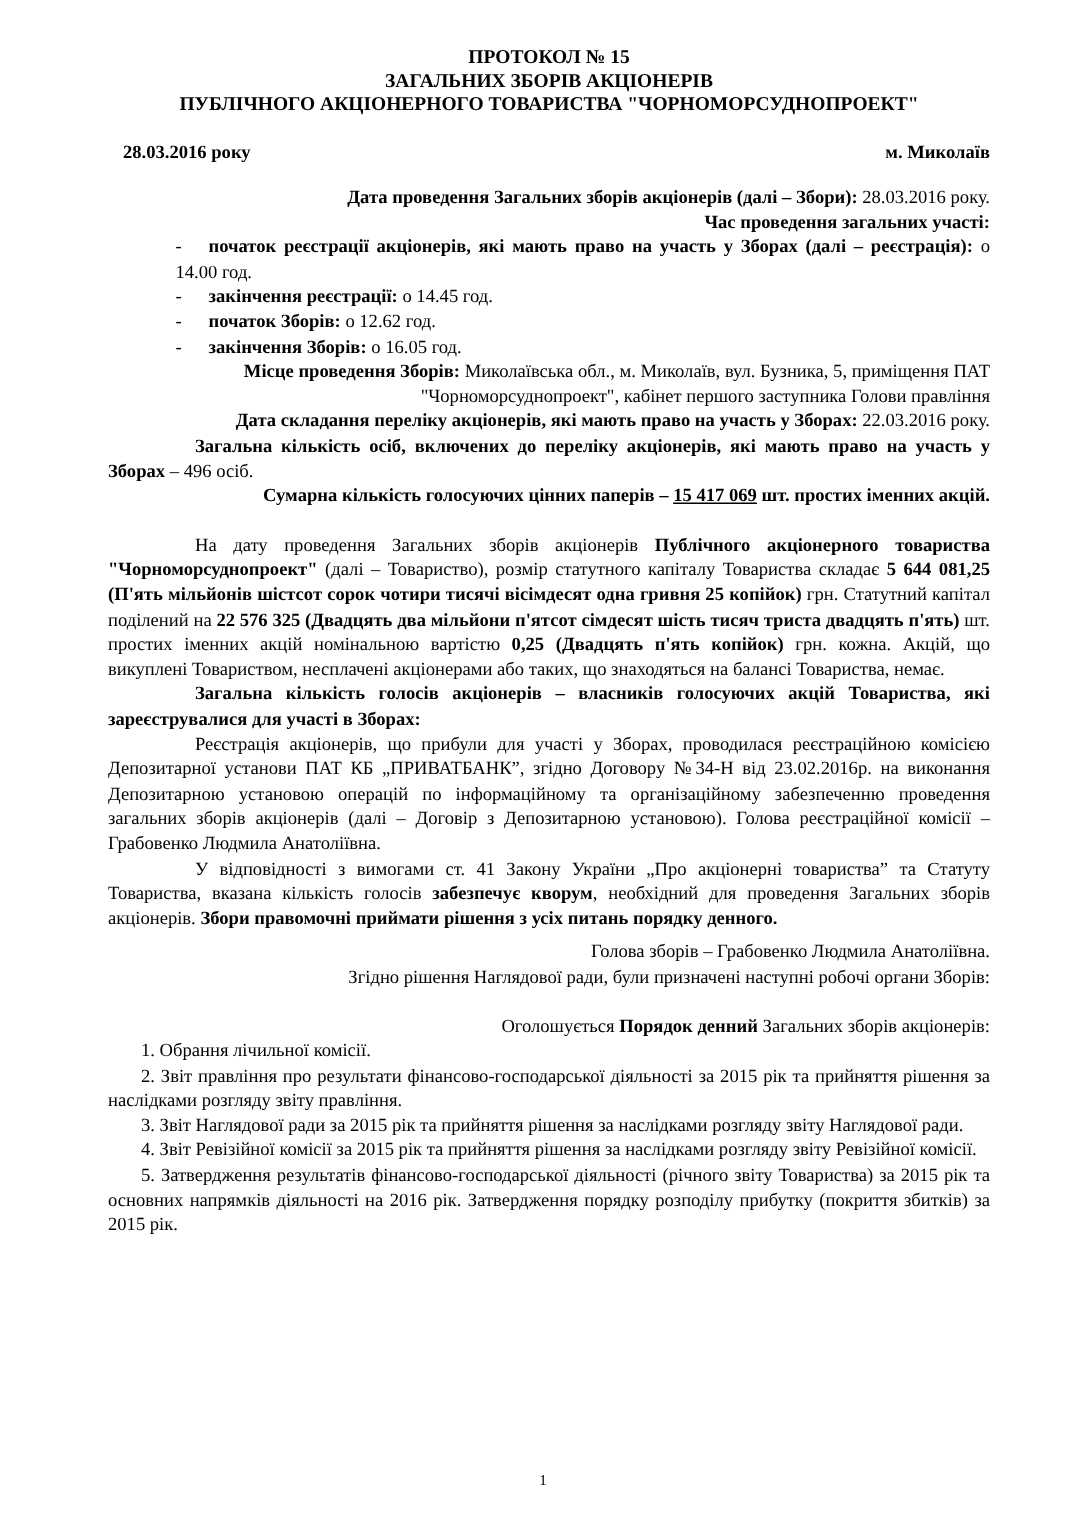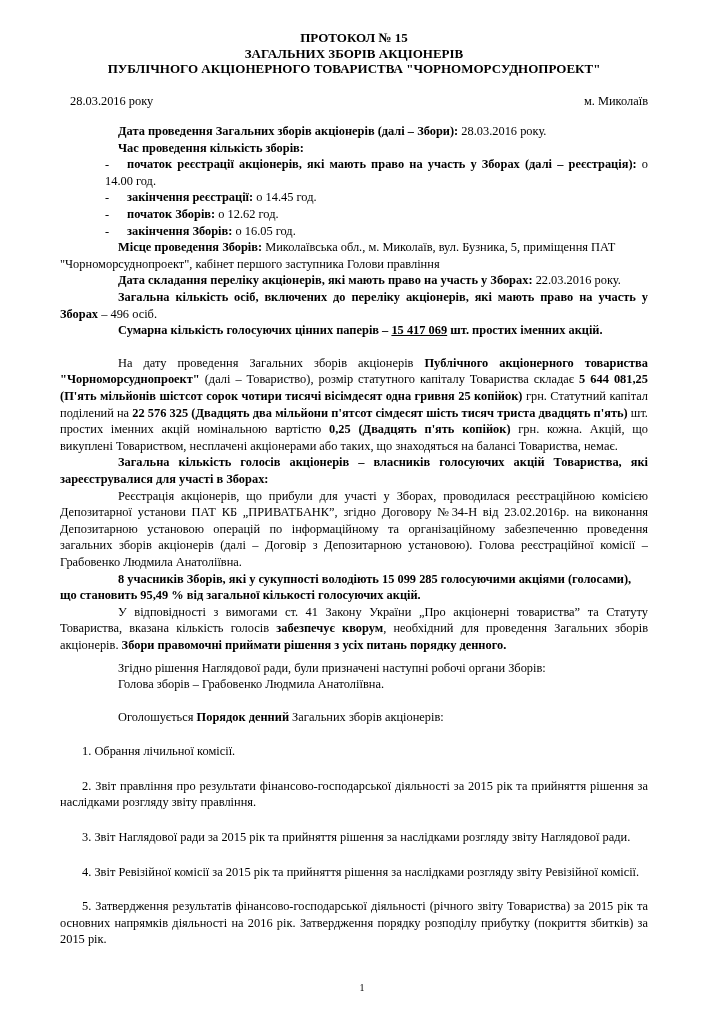--- a/index.html
+++ b/index.html
@@ -1,48 +1,48 @@
 <!DOCTYPE html>
 <html><head>
 <meta charset="utf-8">
 <style>
   html, body { margin:0; padding:0; background:#fff; }
   body { width:724px; height:1024px; position:relative; overflow:hidden;
          font-family:"Liberation Serif", "DejaVu Serif", serif; color:#000; }
-  .page { position:absolute; left:60px; top:30px; width:588px; font-size:12.4px; line-height:16.6px; }
+  .page { position:absolute; left:72px; top:30px; width:588px; font-size:12.4px; line-height:16.6px; }
   .title { text-align:center; font-weight:bold; font-size:13px; line-height:15.5px; }
-  .dateline { display:flex; justify-content:space-between; font-weight:normal; margin-top:16px; padding-left:10px; padding-right:0; }
-  p { margin:0; }
+  .dateline { display:flex; justify-content:space-between; font-weight:bold; margin-top:16px; padding-left:10px; padding-right:0; }
+  p { margin:0;text-align:right; }
   .ind { text-indent:58px; }
   .just { text-align:justify; }
   .b { font-weight:bold; }
   .u { text-decoration:underline; }
   .dash { display:flex; padding-left:45px; }
   .dash .d { width:22px; flex:none; }
   .gap { height:16px; }
-  .agenda p { text-indent:22px; text-align:justify;margin-top:18px; }
+  .agenda p { text-indent:22px; text-align:justify; }
   .pagenum { position:absolute; left:0; width:724px; top:982px; text-align:center; font-size:10px; }
 </style>
 </head>
 <body>
 
 <div class="page">
   <div class="title">
     <div>ПРОТОКОЛ № 15</div>
     <div>ЗАГАЛЬНИХ ЗБОРІВ АКЦІОНЕРІВ</div>
     <div>ПУБЛІЧНОГО АКЦІОНЕРНОГО ТОВАРИСТВА "ЧОРНОМОРСУДНОПРОЕКТ"</div>
   </div>
   <div class="dateline">
     <span>28.03.2016 року</span>
     <span>м. Миколаїв</span>
   </div>
   <div style="height:14px"></div>
 
   <p class="ind"><span class="b">Дата проведення Загальних зборів акціонерів (далі – Збори):</span><span> 28.03.2016 року.</span></p>
-  <p class="ind b">Час проведення кількість зборів:</p>
+  <p class="ind b">Час проведення загальних участі:</p>
   <p class="just" style="padding-left:45px;text-indent:0"><span style="display:inline-block;width:22px">-</span><span class="b">початок реєстрації акціонерів, які мають право на участь у Зборах (далі – реєстрація):</span><span> о 14.00 год.</span></p>
   <div class="dash">
       <span class="d">-</span>
       <span><span class="b">закінчення реєстрації:</span><span> о 14.45 год.</span></span>
     </div>
   <div class="dash">
       <span class="d">-</span>
       <span><span class="b">початок Зборів:</span><span> о 12.62 год.</span></span>
     </div>
   <div class="dash">
@@ -51,26 +51,25 @@
     </div>
   <p class="ind"><span class="b">Місце проведення Зборів:</span><span> Миколаївська обл., м. Миколаїв, вул. Бузника, 5, приміщення ПАТ "Чорноморсуднопроект", кабінет першого заступника Голови правління</span></p>
   <p class="ind"><span class="b">Дата складання переліку акціонерів, які мають право на участь у Зборах:</span><span> 22.03.2016  року.</span></p>
   <p class="ind just"><span class="b">Загальна кількість осіб, включених до переліку акціонерів, які мають право на участь у Зборах</span><span> – 496 осіб.</span></p>
   <p class="ind b"><span>Сумарна кількість голосуючих цінних паперів – </span><span class="u">15 417 069</span><span> шт. простих іменних акцій.</span></p>
 
   <div class="gap"></div>
   <p class="ind just"><span>На дату проведення Загальних зборів акціонерів </span><span class="b">Публічного акціонерного товариства "Чорноморсуднопроект"</span><span> (далі – Товариство), розмір статутного капіталу Товариства складає </span><span class="b">5 644 081,25 (П'ять мільйонів шістсот сорок чотири тисячі вісімдесят одна гривня 25 копійок)</span><span> грн. Статутний капітал поділений на </span><span class="b">22 576 325 (Двадцять два мільйони п'ятсот сімдесят шість тисяч триста двадцять п'ять)</span><span> шт. простих іменних акцій номінальною вартістю </span><span class="b">0,25 (Двадцять п'ять копійок)</span><span> грн. кожна. Акцій, що викуплені Товариством, несплачені акціонерами або таких, що знаходяться на балансі Товариства, немає.</span></p>
   <p class="ind just b">Загальна кількість голосів акціонерів – власників голосуючих акцій Товариства, які зареєструвалися для участі в Зборах:</p>
   <p class="ind just">Реєстрація акціонерів, що прибули для участі у Зборах, проводилася реєстраційною  комісією Депозитарної установи ПАТ КБ „ПРИВАТБАНК”, згідно Договору №34-Н від 23.02.2016р. на виконання Депозитарною установою операцій по інформаційному та організаційному забезпеченню проведення загальних зборів акціонерів (далі – Договір з Депозитарною установою). Голова реєстраційної комісії – Грабовенко Людмила Анатоліївна.</p>
-  <p class="ind b">8 учасників Зборів, які у сукупності володіють 15 099 285 голосуючими акціями (голосами), що становить 95,49 % від загальної кількості голосуючих акцій.</p>
   <p class="ind just"><span>У відповідності з вимогами ст. 41 Закону України „Про акціонерні товариства” та Статуту Товариства, вказана кількість голосів </span><span class="b">забезпечує кворум</span><span>, необхідний для проведення Загальних зборів акціонерів. </span><span class="b">Збори правомочні приймати рішення з усіх питань порядку денного.</span></p>
 
   <div style="height:6px"></div>
+  <p class="ind">Голова зборів – Грабовенко Людмила Анатоліївна.</p>
   <p class="ind">Згідно рішення Наглядової ради, були призначені наступні робочі органи Зборів:</p>
-  <p class="ind">Голова зборів – Грабовенко Людмила Анатоліївна.</p>
 
   <div class="gap"></div>
   <p class="ind"><span>Оголошується </span><span class="b">Порядок денний</span><span> Загальних зборів акціонерів:</span></p>
   <div class="agenda">
     <p>1. Обрання лічильної комісії.</p>
     <p>2. Звіт правління про результати фінансово-господарської діяльності за 2015 рік та прийняття рішення за наслідками розгляду звіту правління.</p>
     <p>3. Звіт Наглядової ради за 2015 рік та прийняття рішення за наслідками розгляду звіту Наглядової ради.</p>
     <p>4. Звіт Ревізійної комісії за 2015 рік та прийняття рішення за наслідками розгляду звіту Ревізійної комісії.</p>
     <p>5. Затвердження результатів фінансово-господарської діяльності (річного звіту Товариства) за 2015 рік та основних напрямків діяльності на 2016 рік. Затвердження порядку розподілу прибутку (покриття збитків) за 2015 рік.</p>
   </div>

